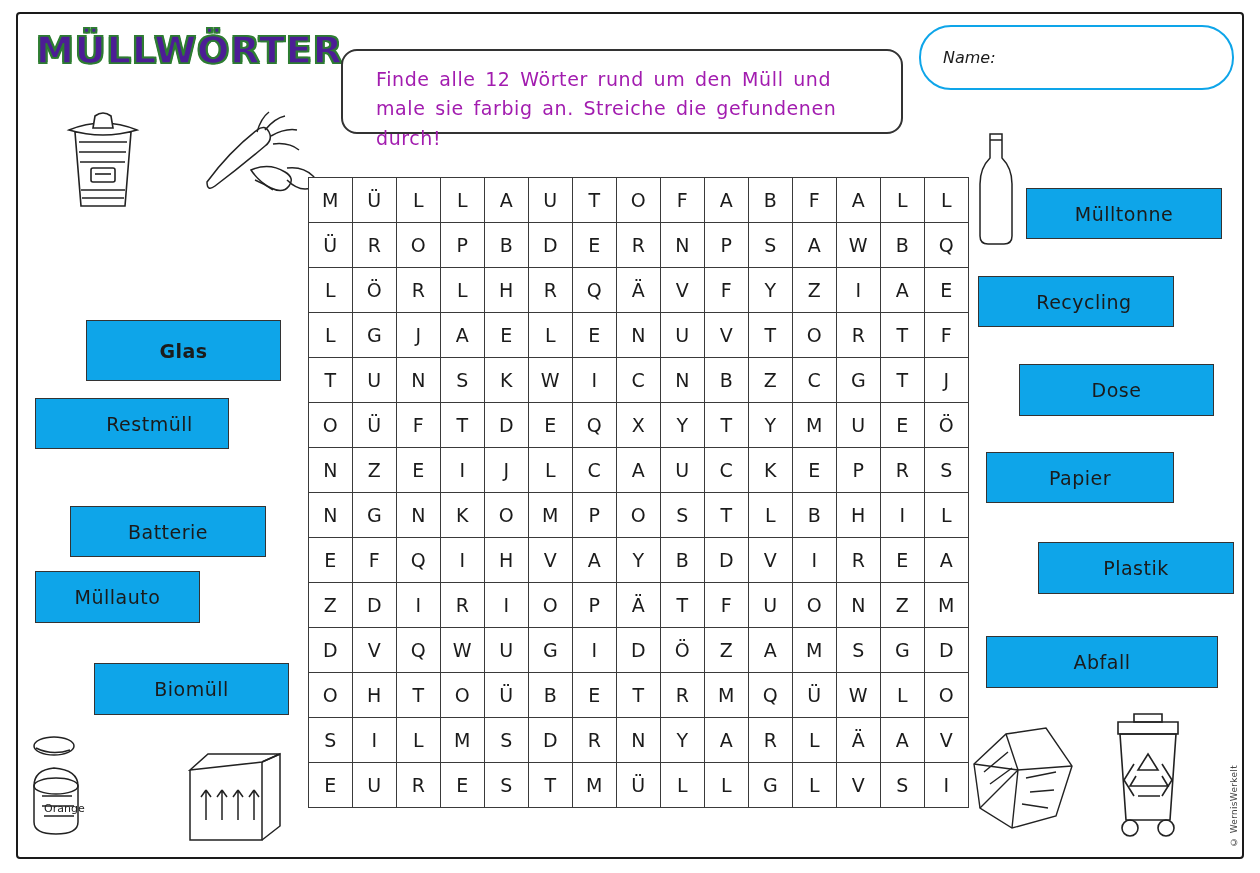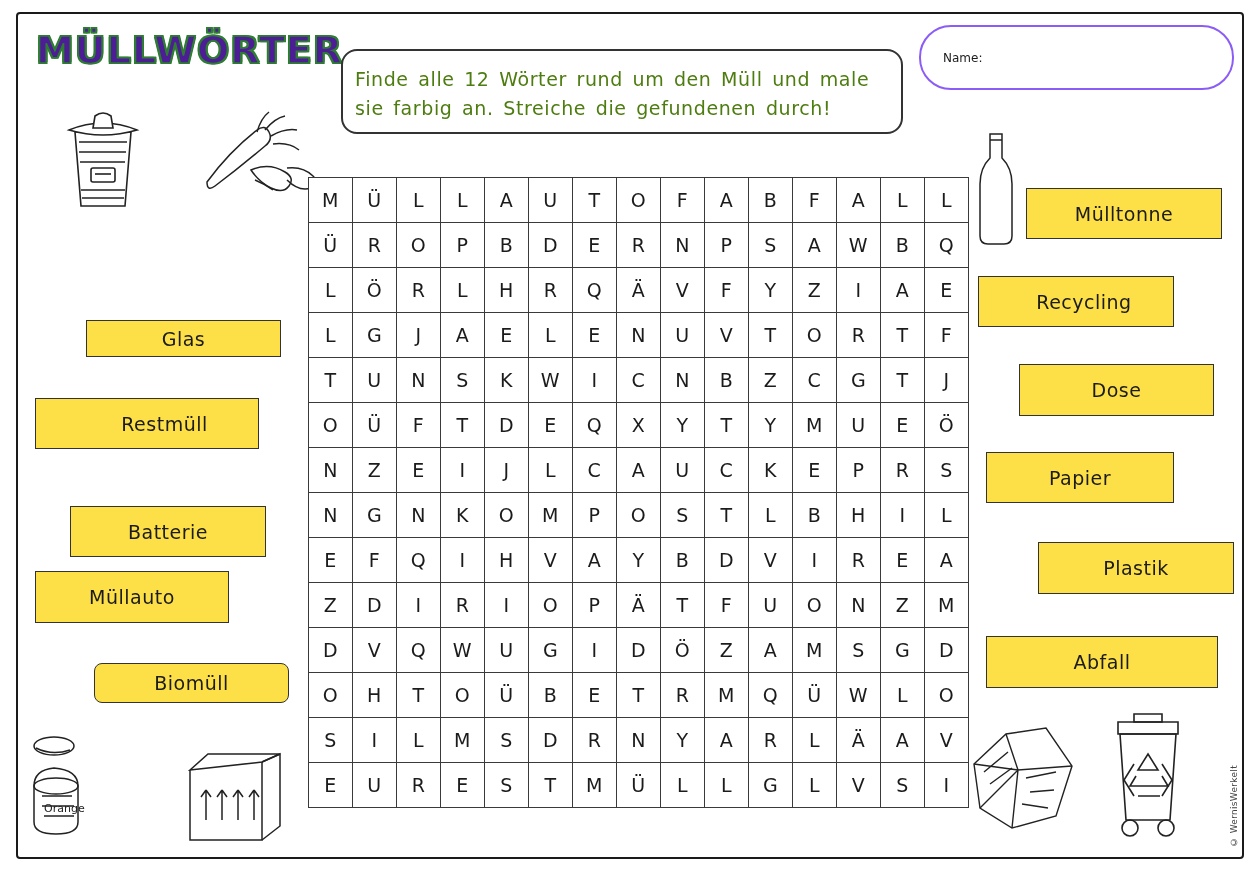--- a/index.html
+++ b/index.html
@@ -47,55 +47,56 @@
   
   .instruction {
     position: absolute;
     left: 341px;
     top: 49px;
     width: 562px;
     height: 85px;
     border: 2px solid #333333;
     border-radius: 16px;
     box-sizing: border-box;
-    padding: 14px 12px;
+    padding: 14px 33px;
     font-size: 19px;
     line-height: 1.55;
-    color: #4d7c0f;
+    color: #a21caf;
     letter-spacing: 0.6px;
     word-spacing: 3px;
   }
   
   .namebox {
     position: absolute;
     left: 919px;
     top: 25px;
     width: 315px;
     height: 65px;
-    border: 2px solid #8b5cf6;
+    border: 2px solid #0ea5e9;
     border-radius: 32px;
     box-sizing: border-box;
     display: flex;
     align-items: center;
     padding-left: 22px;
-    font-size: 12px;
+    font-size: 16px;
     color: #1b1b1b;
+    font-style: italic;
   }
   
   .wordbox {
     position: absolute;
     border: 1.6px solid #333333;
     box-sizing: border-box;
     display: flex;
     align-items: center;
     justify-content: center;
     font-size: 19px;
     color: #1b1b1b;
     letter-spacing: 0.5px;
-    background: #fde047;
+    background: #0ea5e9;
   }
   
   #grid {
     position: absolute;
     left: 308px;
     top: 177px;
     border: 1.4px solid #3a3a3a;
     border-collapse: collapse;
     background: #ffffff;
   }
@@ -156,33 +157,33 @@
       <g fill="none" stroke="#222" stroke-width="1.5">
         <path d="M12 72 q22 -30 50 -52 q8 -6 12 2 q4 8 -4 14 q-26 22 -50 40 q-8 6 -8 -4 Z"></path>
         <path d="M62 22 q4 -14 12 -20 M70 20 q10 -12 20 -14 M76 26 q14 -8 26 -6 M78 34 q16 -2 26 6"></path>
         <path d="M56 60 q18 -8 34 2 q10 6 4 14 q-6 8 -18 2 q-12 -6 -20 -18 Z"></path>
         <path d="M92 58 q16 -2 26 8 q8 8 -2 12 q-12 4 -24 -8"></path>
         <path d="M60 70 q10 4 18 10"></path>
       </g>
     </svg>
   </div>
 
-  <div class="wordbox" style="left:86px;  top:320px; width:195px; height:37px;">
+  <div class="wordbox" style="left:86px;  top:320px; width:195px; height:61px;font-weight:bold;">
       <span>Glas</span>
     </div>
-  <div class="wordbox" style="left:35px;  top:398px; width:224px; height:51px;padding-left:35px;">
+  <div class="wordbox" style="left:35px;  top:398px; width:194px; height:51px;padding-left:35px;">
       <span>Restmüll</span>
     </div>
   <div class="wordbox" style="left:70px;  top:489px; width:196px; height:51px;margin-top:17px;">
       <span>Batterie</span>
     </div>
-  <div class="wordbox" style="left:35px;  top:571px; width:194px; height:52px;">
+  <div class="wordbox" style="left:35px;  top:571px; width:165px; height:52px;">
       <span>Müllauto</span>
     </div>
-  <div class="wordbox" style="left:94px;  top:663px; width:195px; height:40px;border-radius:8px;">
+  <div class="wordbox" style="left:94px;  top:663px; width:195px; height:52px;">
       <span>Biomüll</span>
     </div>
 
   <div class="art" style="left:28px; top:730px;text-decoration:underline;">
     <svg width="110" height="110" viewBox="0 0 110 110">
       <g fill="none" stroke="#222" stroke-width="1.5">
         <ellipse cx="26" cy="16" rx="20" ry="9"></ellipse>
         <path d="M8 18 q16 8 34 2"></path>
         <path d="M26 38 q-20 2 -20 18 l0 36 q0 12 22 12 q22 0 22 -12 l0 -36 q0 -16 -24 -18 Z"></path>
         <ellipse cx="28" cy="56" rx="22" ry="8"></ellipse>

